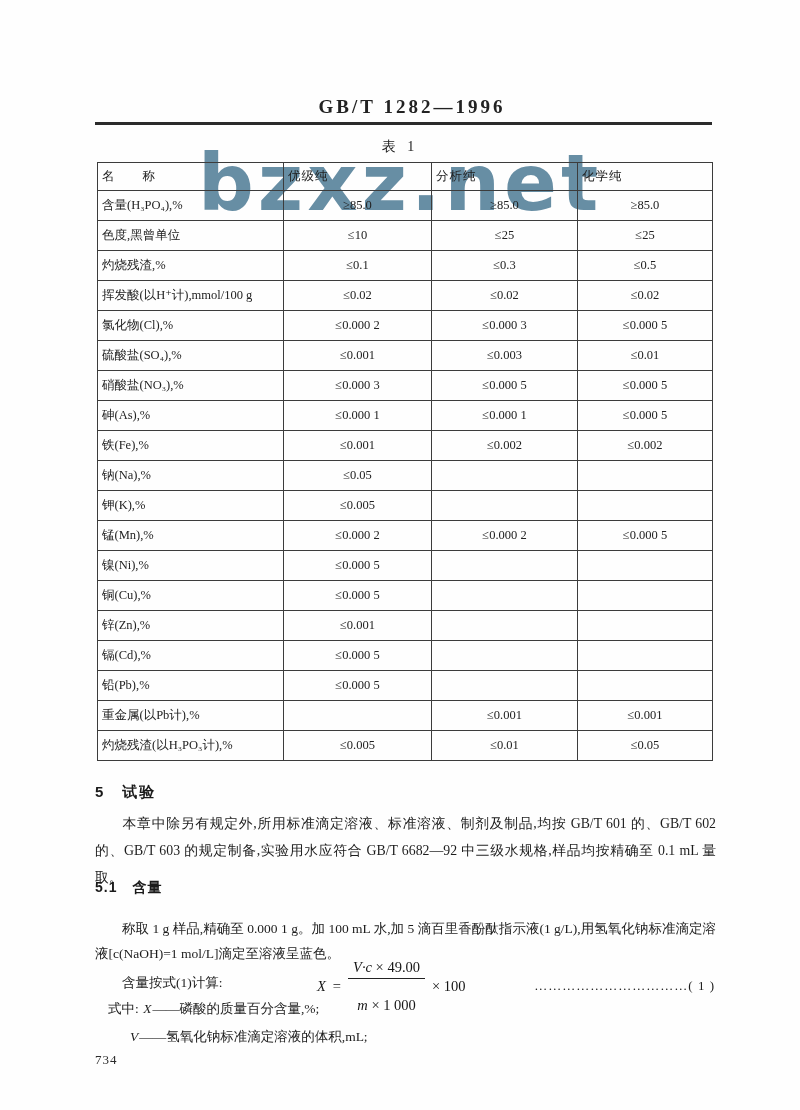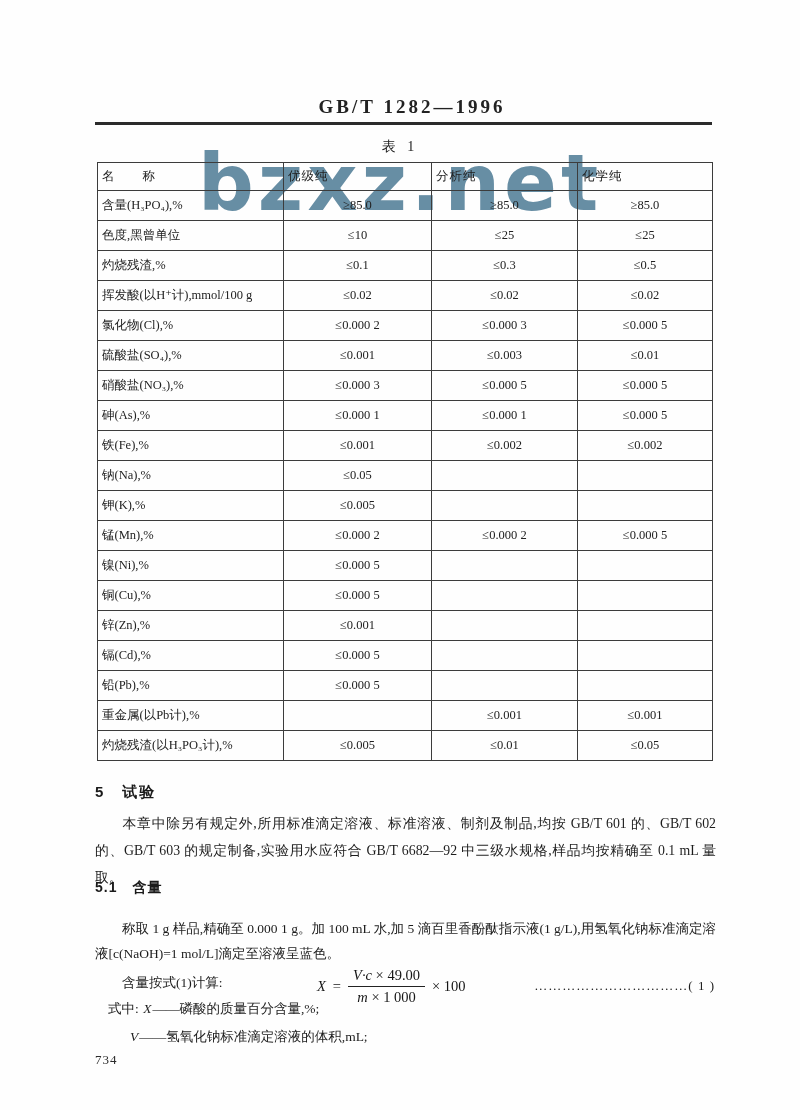--- a/index.html
+++ b/index.html
@@ -80,21 +80,21 @@
     position:absolute;left:97px;top:963px;width:618px;height:46px;
   }
   .formula{
     position:absolute;left:220px;top:0;height:46px;
     display:flex;align-items:center;gap:7px;
     font-size:14.5px;color:#161616;
   }
   .mvar{font-style:italic;font-family:"Liberation Serif","DejaVu Serif",serif;}
   .frac{display:inline-block;text-align:center;line-height:1.25;}
   .frac .num{display:block;border-bottom:1.4px solid #222;padding:0 5px 1px;}
-  .frac .den{display:block;padding-top:1px;}
+  .frac .den{display:block;padding-top:17px;}
   .eq-leader{
     position:absolute;right:0;top:0;height:46px;
     display:flex;align-items:center;
     font-size:13px;letter-spacing:1px;color:#1c1c1c;white-space:nowrap;
   }
   
   .where-line1{position:absolute;left:108px;top:1000px;font-size:13.5px;color:#1c1c1c;}
   .where-line2{position:absolute;left:129px;top:1028px;font-size:13.5px;color:#1c1c1c;}
   .where-line1 .mvar,.where-line2 .mvar{padding:0 1px;}
   .page-number{

